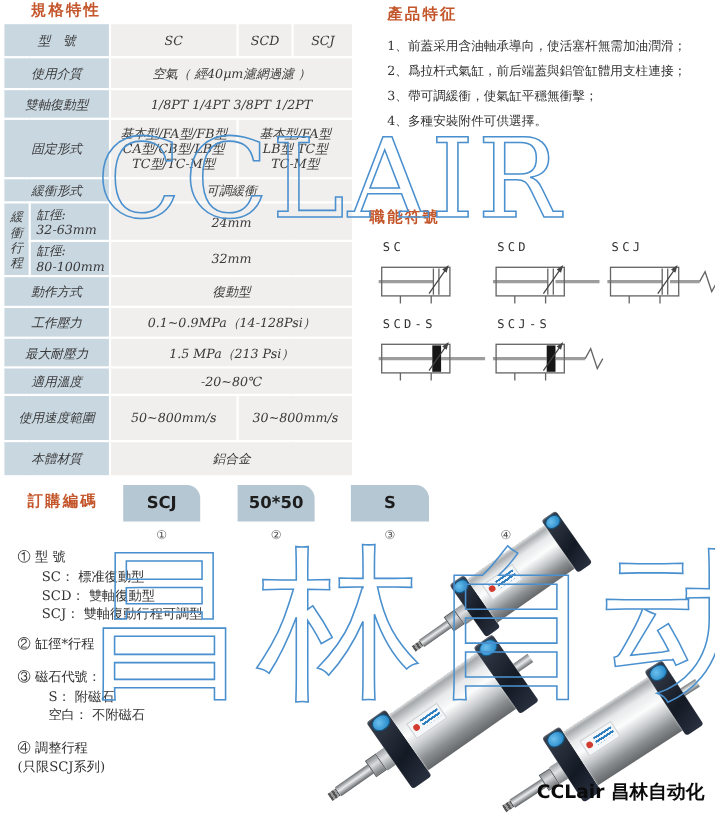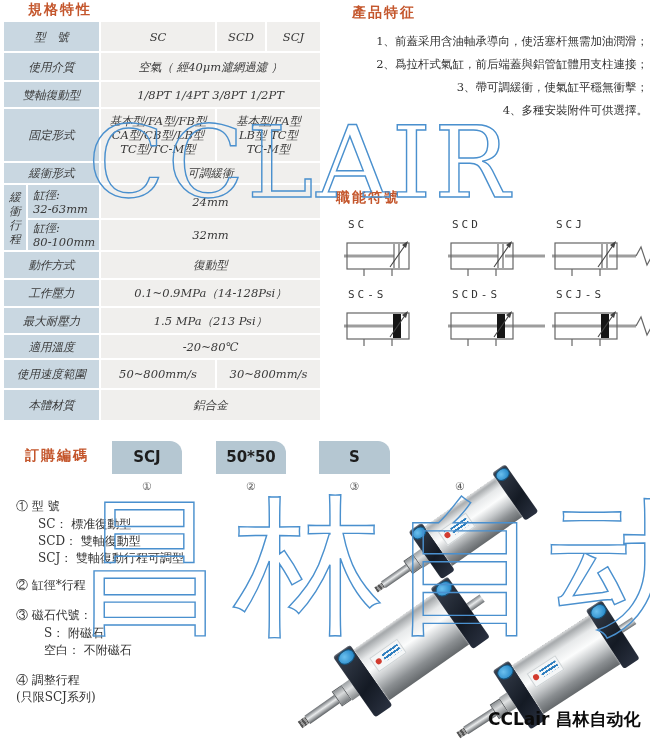--- a/index.html
+++ b/index.html
@@ -14,21 +14,21 @@
   #spec-table{position:absolute;left:2px;top:20px;border-collapse:collapse;table-layout:fixed;font-style:italic;}
   #spec-table td{border:2px solid #fff;font-size:11.5px;text-align:center;vertical-align:middle;
                  padding:1px 2px;line-height:14px;}
   #spec-table td.lbl{background:var(--table-label-bg,#c9d7e1);}
   #spec-table td.val{background:var(--table-value-bg,#f0efed);}
   .pre{white-space:pre-line;}
   td.vlabel{width:18px;font-size:11px;line-height:12px;word-break:break-all;padding:0 2px;}
   td.bore{text-align:left !important;padding-left:5px !important;}
 
   
-  #features-list{position:absolute;left:352px;top:30px;width:296px;text-align:right;}
+  #features-list{position:absolute;left:352px;top:30px;width:296px;}
   .feature-item{font-size:11.5px;line-height:23px;white-space:nowrap;color:#333;}
 
   
   #symbols-grid{position:absolute;left:344px;top:218px;width:312px;display:flex;flex-wrap:wrap;}
   .symbol{width:104px;height:70px;}
   .symbol .sym-label{font-family:"DejaVu Sans Mono","Liberation Mono",monospace;
                      font-size:11px;letter-spacing:3px;color:#333;height:15px;padding-left:4px;}
   .symbol svg{display:block;}
 
   
@@ -158,21 +158,21 @@
       <td class="val" colspan="3">0.1~0.9MPa（14-128Psi）</td>
     </tr>
     <tr style="height:27px">
       <td class="lbl" colspan="2">最大耐壓力</td>
       <td class="val" colspan="3">1.5 MPa（213 Psi）</td>
     </tr>
     <tr style="height:25px">
       <td class="lbl" colspan="2">適用溫度</td>
       <td class="val" colspan="3">-20~80℃</td>
     </tr>
-    <tr style="height:30px">
+    <tr style="height:42px">
       <td class="lbl" colspan="2">使用速度範圍</td>
       <td class="val">50~800mm/s</td>
       <td class="val" colspan="2">30~800mm/s</td>
     </tr>
     <tr style="height:32px">
       <td class="lbl" colspan="2">本體材質</td>
       <td class="val" colspan="3">鋁合金</td>
     </tr>
   </tbody>
     </table>
@@ -227,32 +227,20 @@
         <line class="s-line" x1="50" y1="11" x2="50" y2="35"></line>
         <line class="s-line" x1="55" y1="11" x2="55" y2="35"></line>
         <path class="s-arrow" d="M46 34 L62 11"></path>
           <polygon points="64,8 58,12 62,15" fill="#444"></polygon>
         <line class="s-line" x1="20" y1="36" x2="20" y2="43"></line>
         <line class="s-line" x1="48" y1="36" x2="48" y2="43"></line>
         <polyline class="s-line" points="84,23 89,14 95,32 100,23"></polyline>
       </svg>
     </div>
 
-    <div class="symbol">
-      <div class="sym-label">SC-S</div>
-      <svg width="100" height="48" viewBox="0 0 100 48">
-        <line class="s-rod" x1="0" y1="23" x2="50" y2="23"></line>
-        <rect class="s-line" x="3" y="10" width="62" height="26"></rect>
-        <rect x="49" y="11" width="8" height="24" fill="#161616"></rect>
-        <path class="s-arrow" d="M46 34 L62 11"></path>
-          <polygon points="64,8 58,12 62,15" fill="#444"></polygon>
-        <line class="s-line" x1="20" y1="36" x2="20" y2="43"></line>
-        <line class="s-line" x1="48" y1="36" x2="48" y2="43"></line>
-      </svg>
-    </div>
 
     <div class="symbol">
       <div class="sym-label">SCD-S</div>
       <svg width="100" height="48" viewBox="0 0 100 48">
         <line class="s-rod" x1="0" y1="23" x2="49" y2="23"></line>
         <line class="s-rod" x1="57" y1="23" x2="97" y2="23"></line>
         <rect class="s-line" x="3" y="10" width="62" height="26"></rect>
         <rect x="49" y="11" width="8" height="24" fill="#161616"></rect>
         <path class="s-arrow" d="M46 34 L62 11"></path>
           <polygon points="64,8 58,12 62,15" fill="#444"></polygon>

